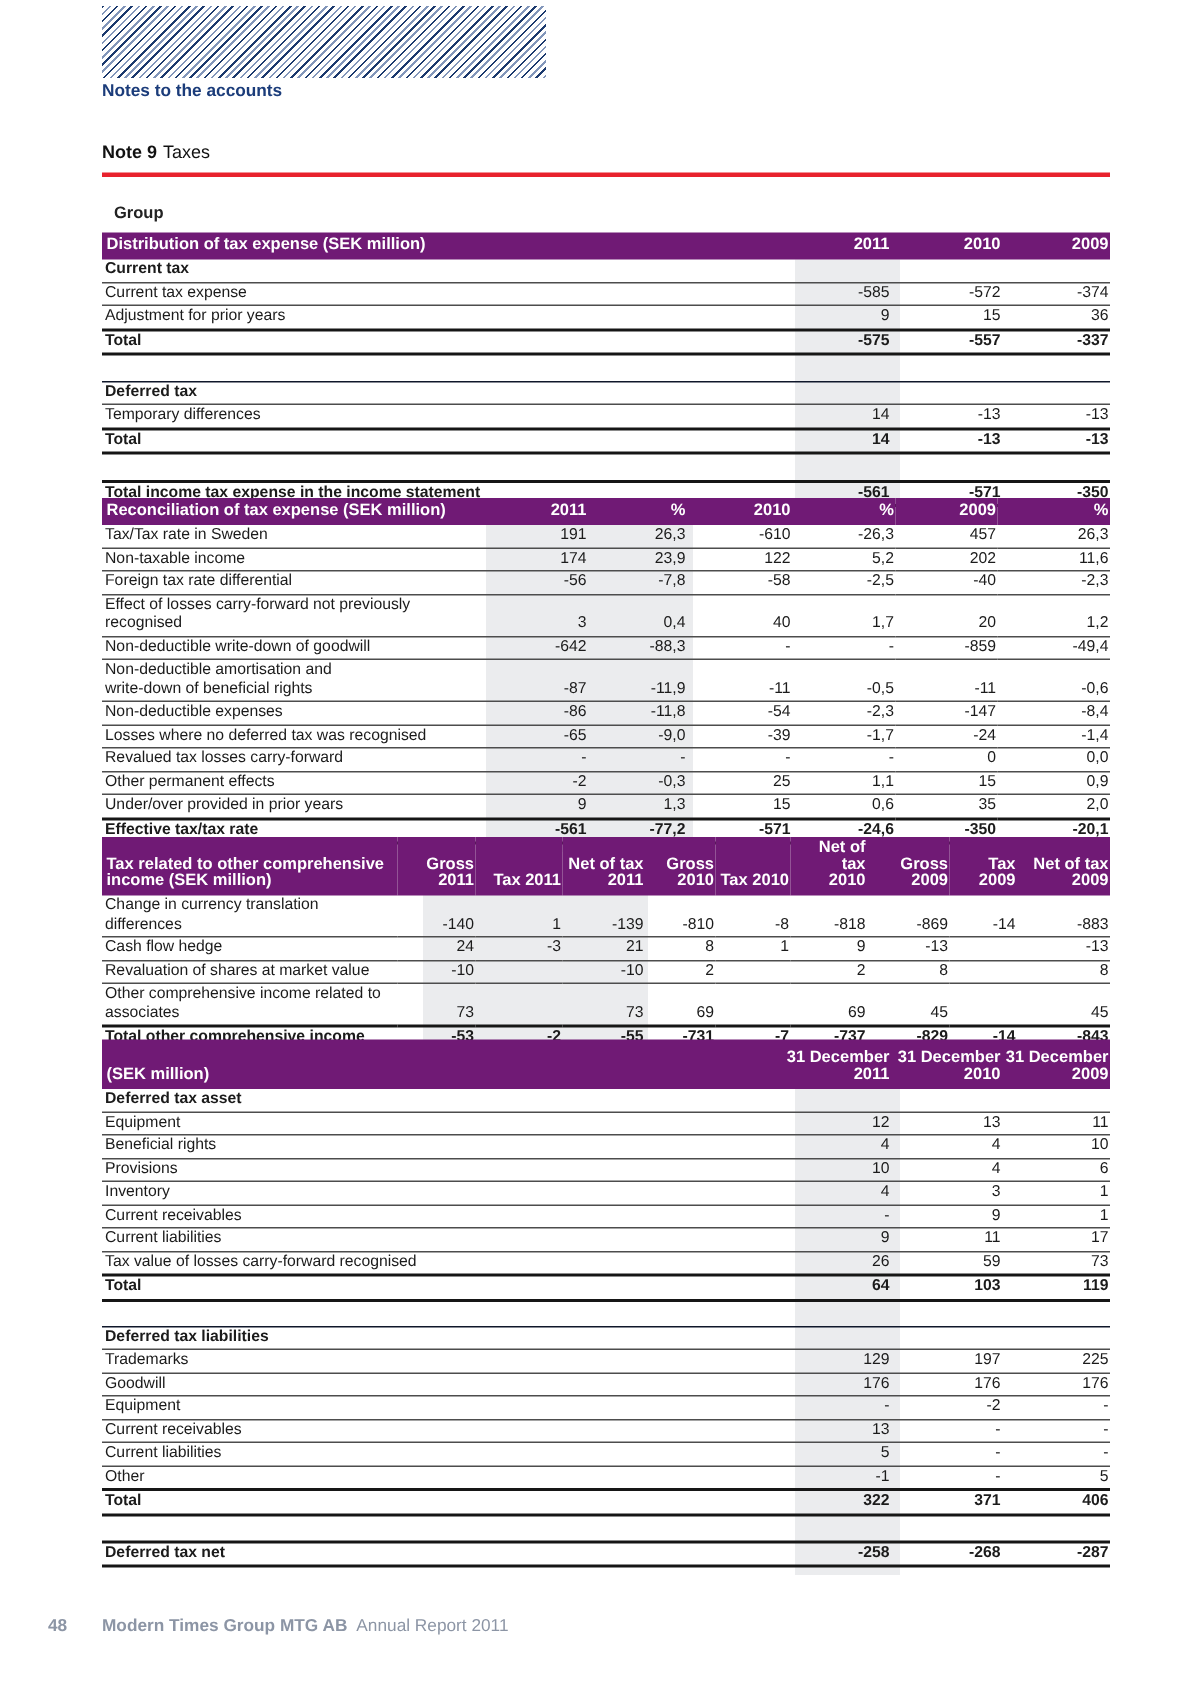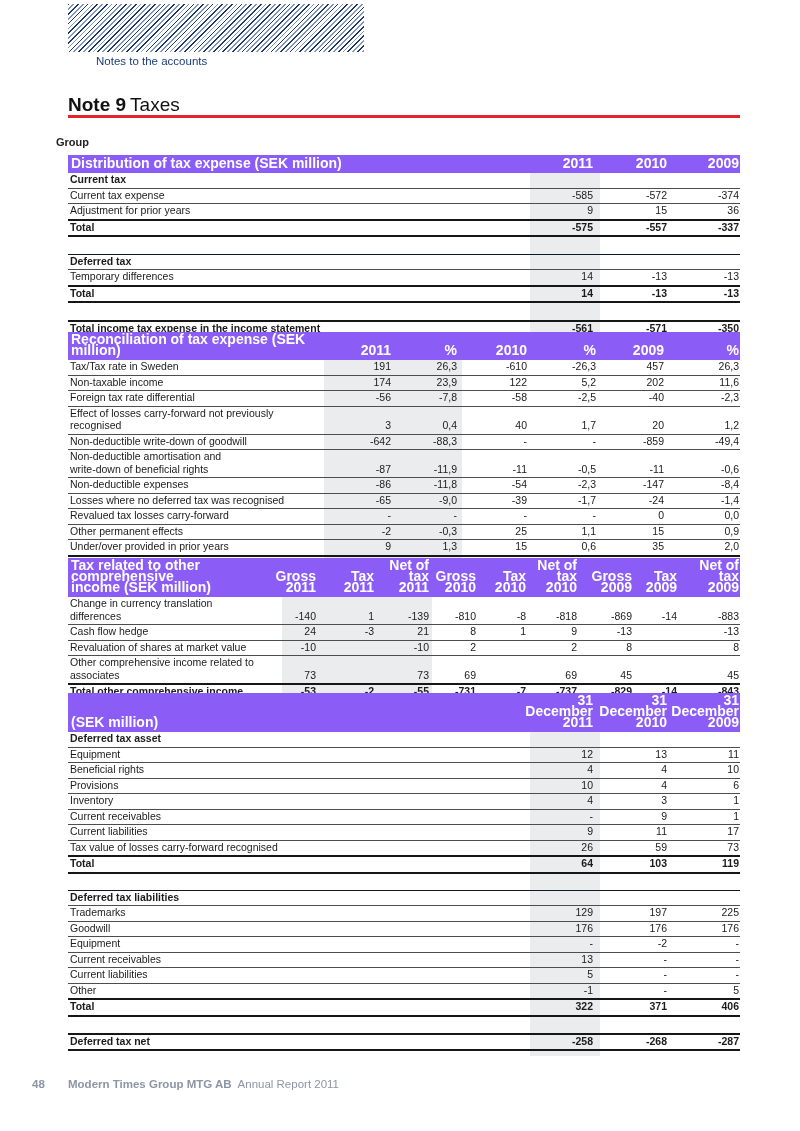--- a/index.html
+++ b/index.html
@@ -8,33 +8,33 @@
     font-family:"Liberation Sans", sans-serif; color:#1b1b1b; overflow:hidden;
   }
   .hatch {
     position:absolute; left:68px; top:4px; width:296px; height:48px;
     background:repeating-linear-gradient(135deg,
       #1c3a6e 0px, #1c3a6e 1.2px,
       #ffffff 1.2px, #ffffff 3.4px,
       #8296ba 3.4px, #8296ba 4.6px,
       #ffffff 4.6px, #ffffff 6.8px);
   }
-  .notes-label { position:absolute; left:68px; top:55px; font-size:11.5px; font-weight:normal; color:#1b3c7a;margin-left:28px; }
-  .note-title  { position:absolute; left:68px; top:94px; font-size:19px; color:#111; }
+  .notes-label { position:absolute; left:68px; top:55px; font-size:11.5px; font-weight:bold; color:#1b3c7a; }
+  .note-title  { position:absolute; left:68px; top:94px; font-size:12px; color:#111; }
   .note-title .b { font-weight:bold; }
   .note-title .r { margin-left:4px; }
   .redline { position:absolute; left:68px; top:115px; width:672px; height:3px; background:#e8222d; }
-  .group-label { position:absolute; left:56px; top:136px; font-size:11px; font-weight:bold; color:#222; }
+  .group-label { position:absolute; left:76px; top:136px; font-size:11px; font-weight:bold; color:#222; }
 
   .tbl { position:absolute; left:68px; width:672px; }
   .tbl .gray { position:absolute; background:#ebecee; z-index:0; }
   .tbl table { position:relative; z-index:1; width:672px; border-collapse:collapse; table-layout:fixed; }
 
   .tbl thead th {
-    background:#8b5cf6; color:#ffffff; font-size:14px; font-weight:bold;
+    background:#701a75; color:#ffffff; font-size:11px; font-weight:bold;
     vertical-align:bottom; padding:2px 1px 4px 0; border:none; line-height:11px;
   }
   .tbl thead th.lbl { text-align:left; padding-left:3px; }
   .tbl thead th.num { text-align:right; }
 
   .tbl tbody td {
     font-size:10.5px; vertical-align:bottom; line-height:12.5px;
     padding:0 1px 2px 0; border-bottom:1px solid #4d4d4d; background:transparent;
   }
   .tbl tbody td.lbl { text-align:left; padding-left:2px; }

